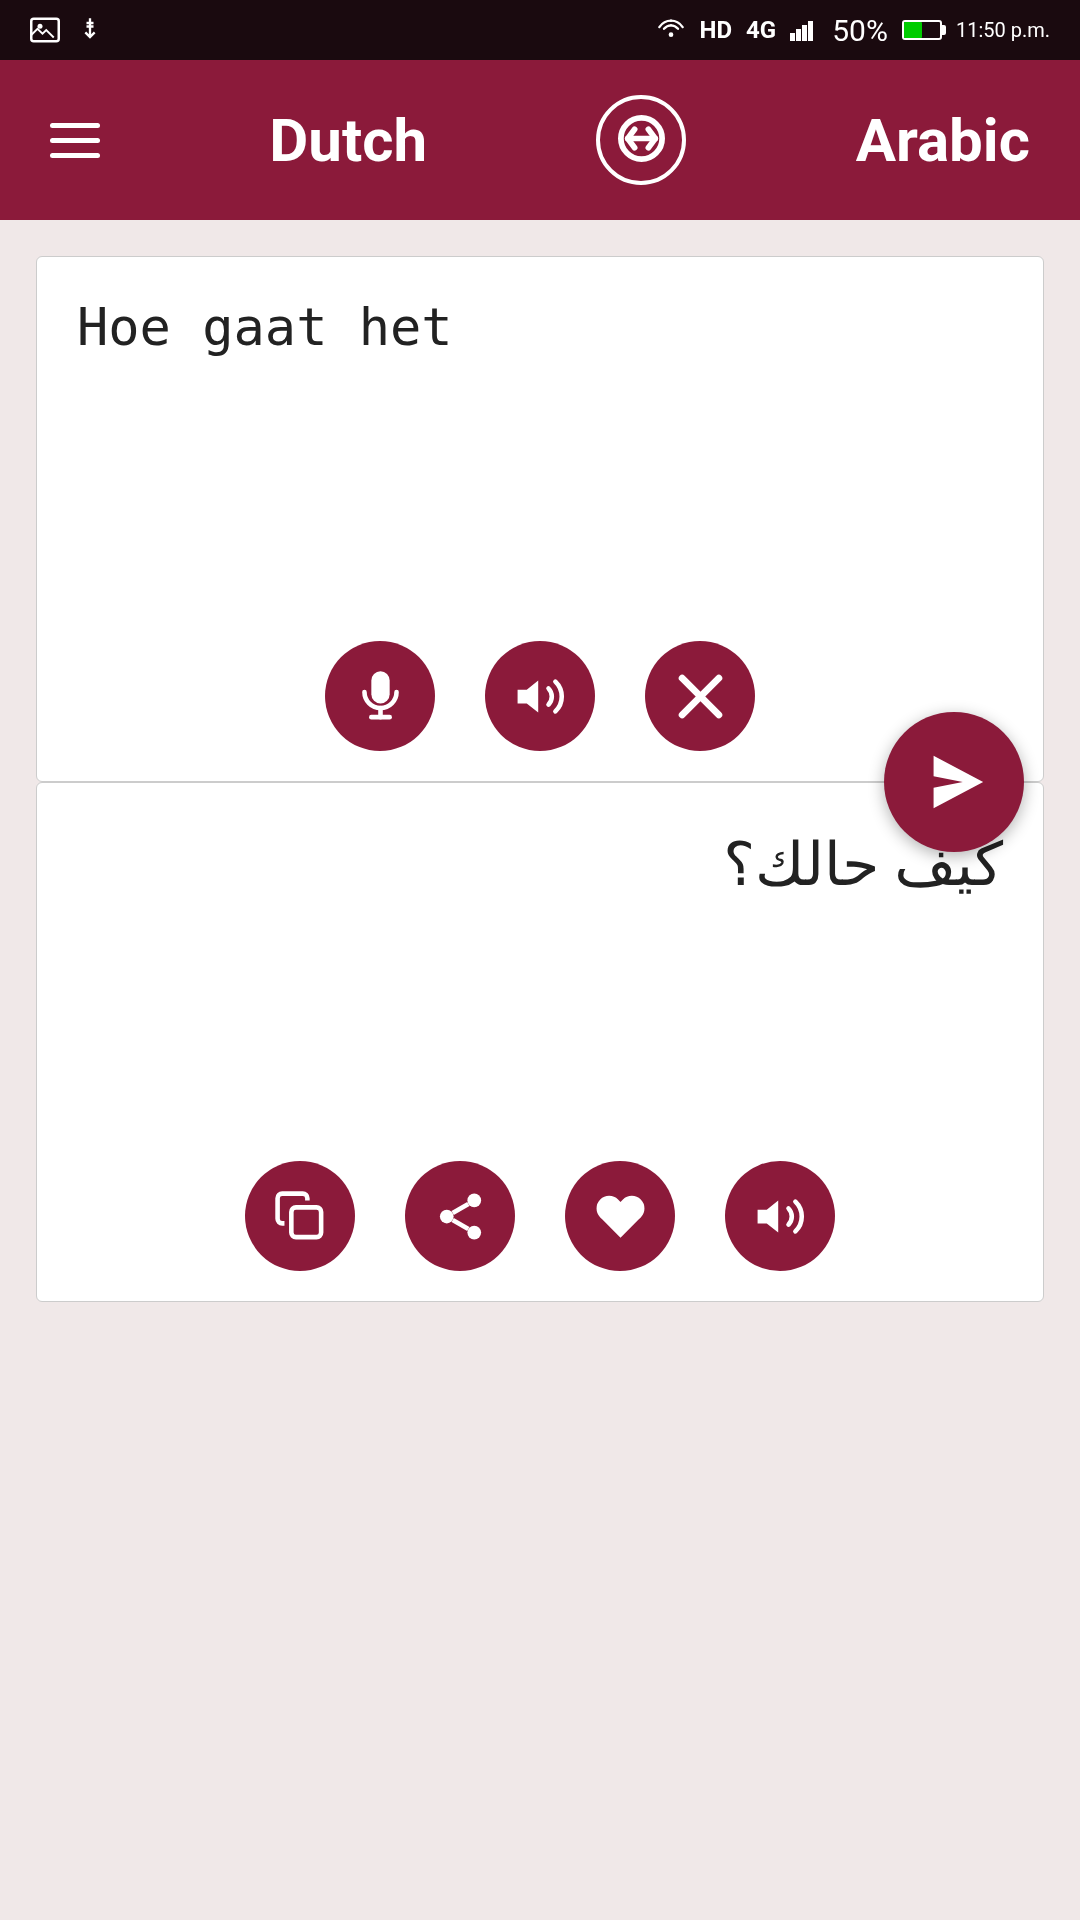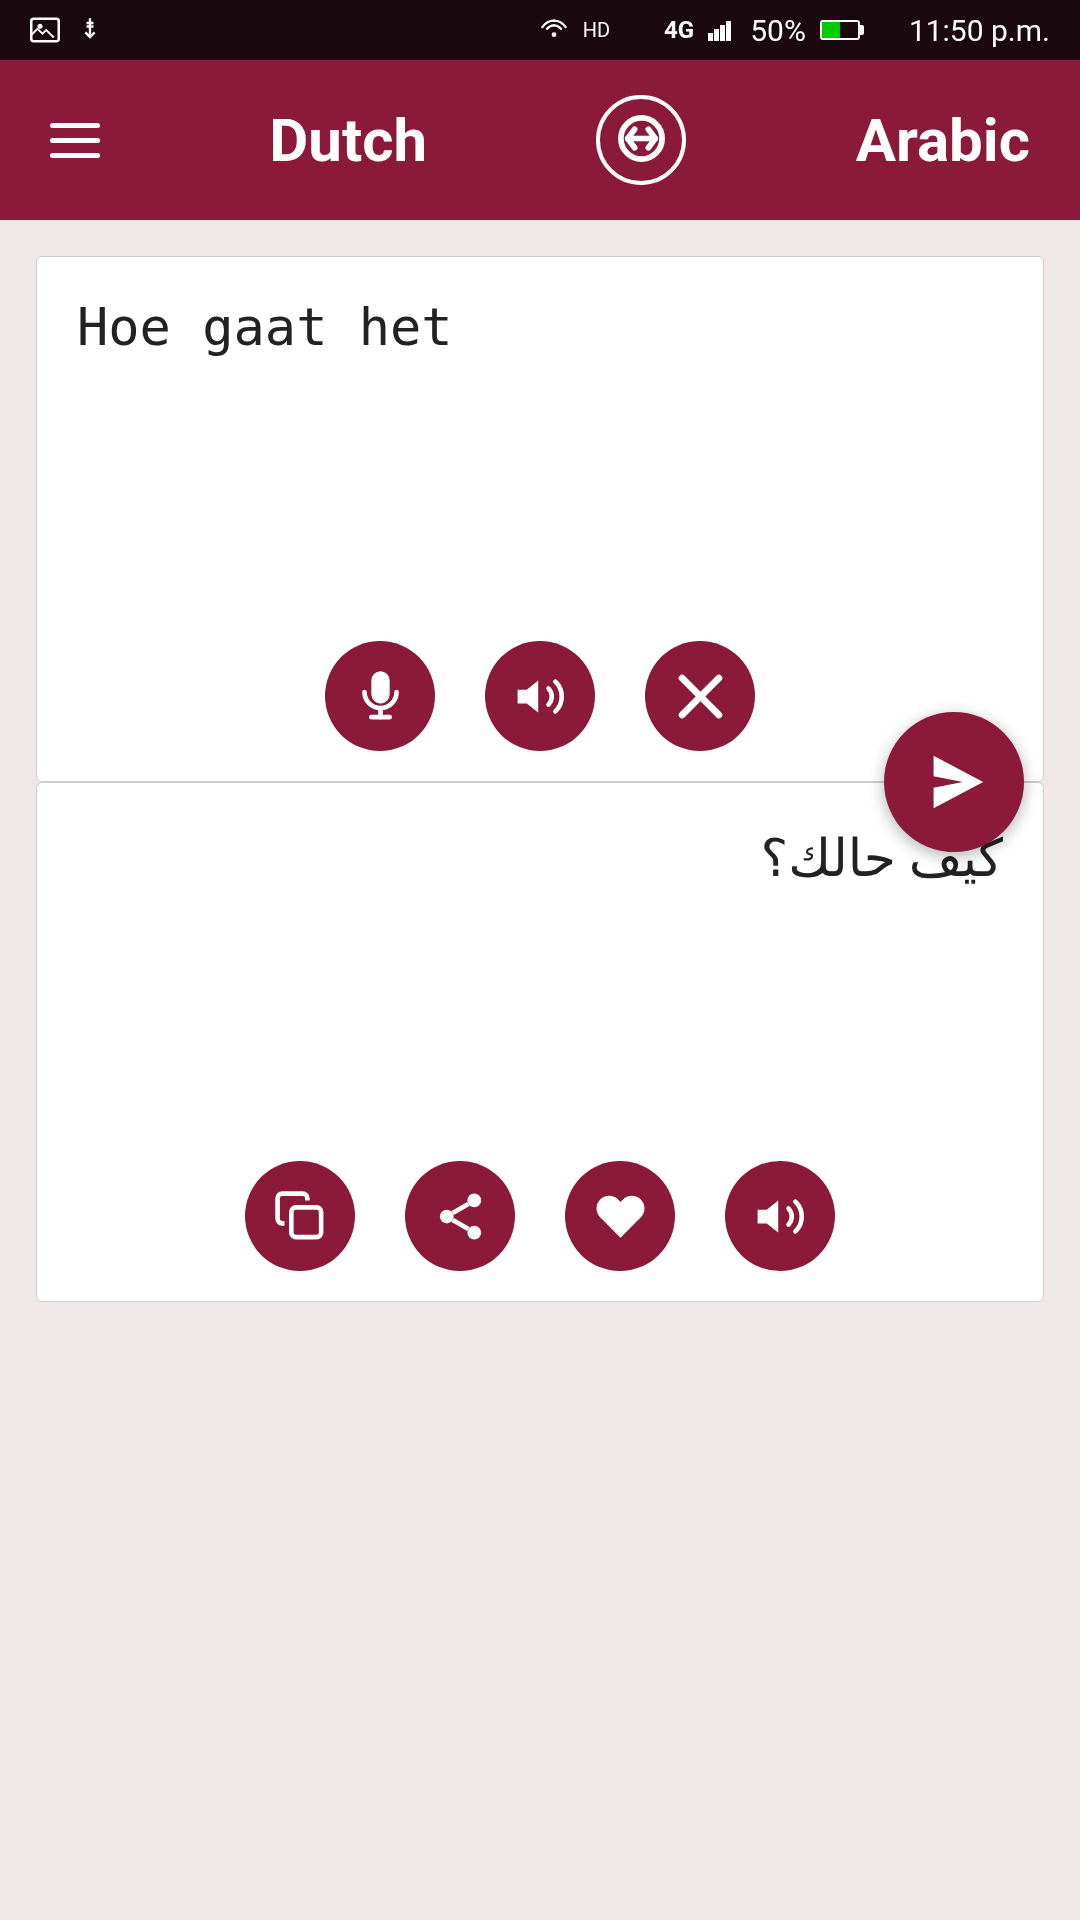--- a/index.html
+++ b/index.html
@@ -193,21 +193,21 @@
       background: white;
       margin: 0 20px 20px 20px;
       border-radius: 6px;
       border: 1px solid #ccc;
       min-height: 520px;
       position: relative;
       padding: 40px 40px 150px 40px;
     }
 
     .output-text {
-      font-size: 52px;
+      font-size: 60px;
       color: #222;
       direction: rtl;
       text-align: right;
       line-height: 1.4;
     }
 
     .output-controls {
       position: absolute;
       bottom: 30px;
       left: 0;
@@ -238,36 +238,36 @@
   <div class="status-bar-right">
 
     <svg width="30" height="28" viewBox="0 0 24 24" fill="white">
       <path d="M12 4C8 4 4.5 6 2 9.5" stroke="white" stroke-width="2" fill="none" stroke-linecap="round"></path>
       <path d="M12 4c4 0 7.5 2 10 5.5" stroke="white" stroke-width="2" fill="none" stroke-linecap="round"></path>
       <path d="M12 8c-2.5 0-4.5 1.2-6 3" stroke="white" stroke-width="2" fill="none" stroke-linecap="round"></path>
       <path d="M12 8c2.5 0 4.5 1.2 6 3" stroke="white" stroke-width="2" fill="none" stroke-linecap="round"></path>
       <circle cx="12" cy="16" r="2" fill="white"></circle>
     </svg>
 
-    <span style="font-size:20px;font-weight:normal;">HD</span>
-
-    <span style="font-size:24px;font-weight:bold;margin-left:40px;">4G</span>
+    <span style="font-size:24px;font-weight:bold;">HD</span>
+
+    <span style="font-size:24px;font-weight:bold;">4G</span>
     <svg width="28" height="26" viewBox="0 0 28 22" fill="white">
       <rect x="0" y="14" width="5" height="8" fill="white"></rect>
       <rect x="6" y="10" width="5" height="12" fill="white"></rect>
       <rect x="12" y="6" width="5" height="16" fill="white"></rect>
       <rect x="18" y="2" width="5" height="20" fill="white"></rect>
     </svg>
 
     <span style="font-size:30px;">50%</span>
     <div class="battery-body">
       <div class="battery-fill"></div>
     </div>
 
-    <span style="font-size:30px;margin-left:35px;">11:50 p.m.</span>
+    <span style="font-size:20px;">11:50 p.m.</span>
   </div>
 </div>
 
 <div class="header">
   <div class="header-menu">
     <span></span>
     <span></span>
     <span></span>
   </div>
 

